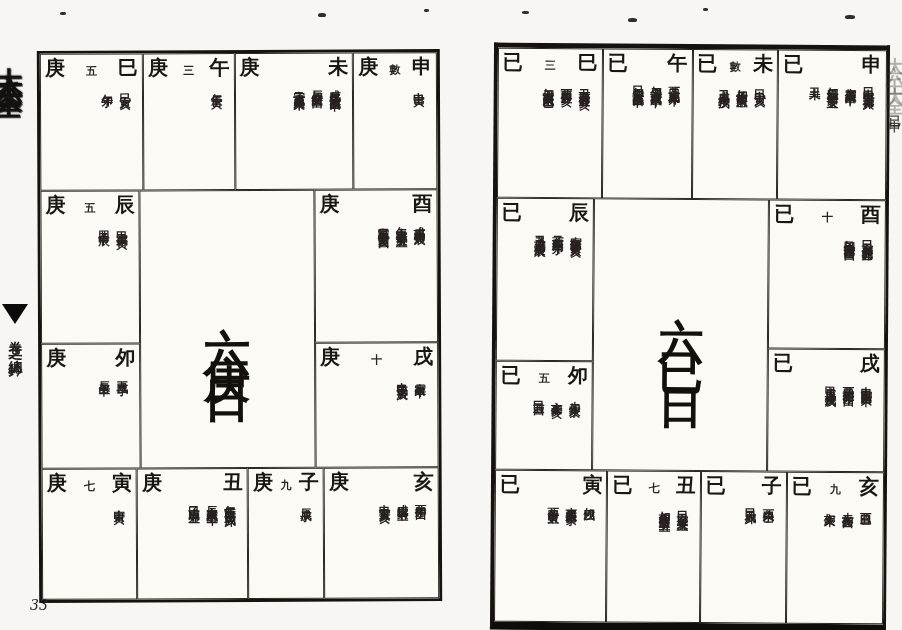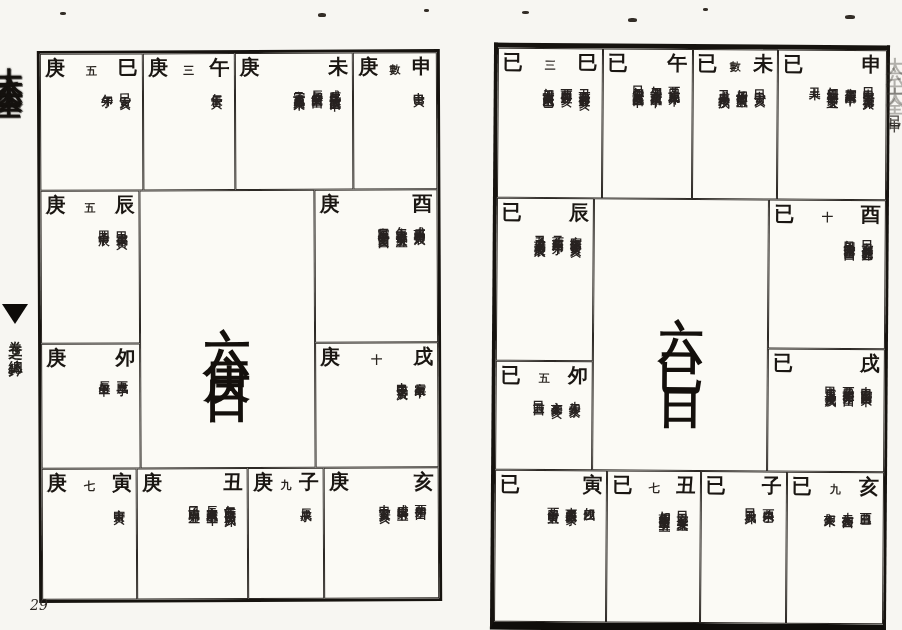--- a/index.html
+++ b/index.html
@@ -405,21 +405,21 @@
           </div>
           <div class="body">
             <div class="col">酉丑巳</div>
             <div class="col">未亥夘酉</div>
             <div class="col">亥夘未</div>
           </div>
         </div>
     </div>
   </div>
 
-  <div class="page-number">29</div>
+  <div class="page-number">33</div>
 
   <div class="edge-strip">
     <div class="edge-faint">大六壬大全</div>
     <div class="edge-dark">已申</div>
   </div>
 
   <div class="speck" style="left:60px;top:12px;width:6px;height:3px"></div>
   <div class="speck" style="left:318px;top:13px;width:8px;height:4px"></div>
   <div class="speck" style="left:424px;top:9px;width:5px;height:3px"></div>
   <div class="speck" style="left:522px;top:11px;width:7px;height:3px"></div>

